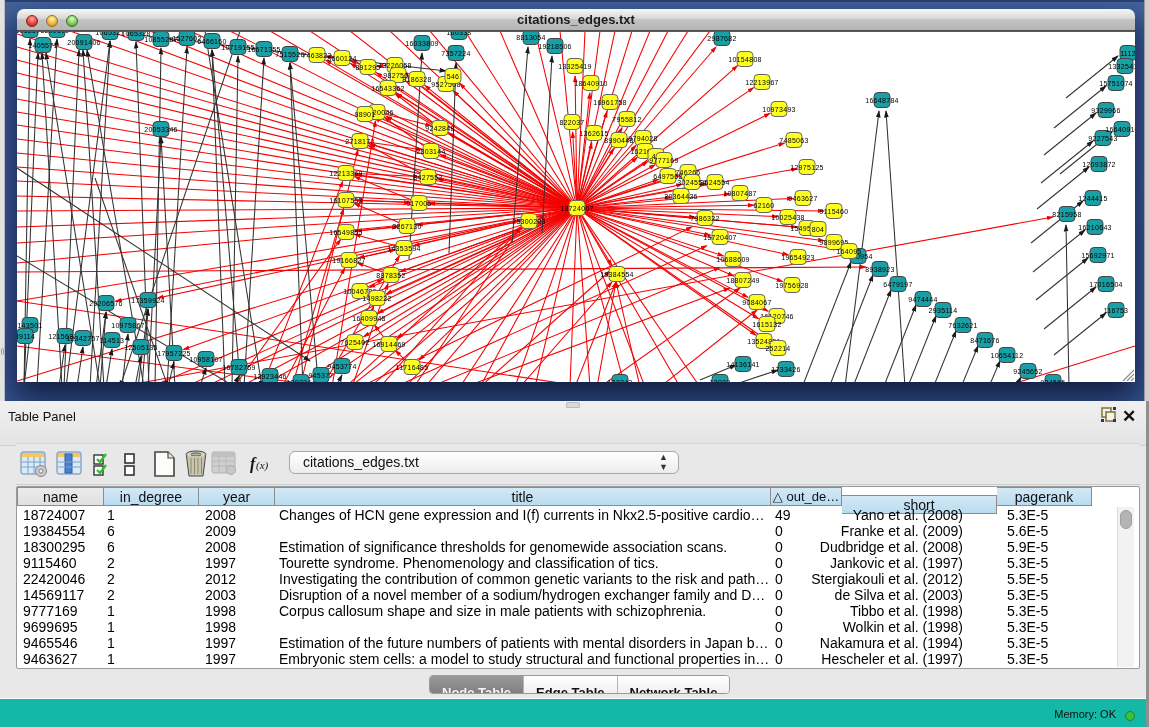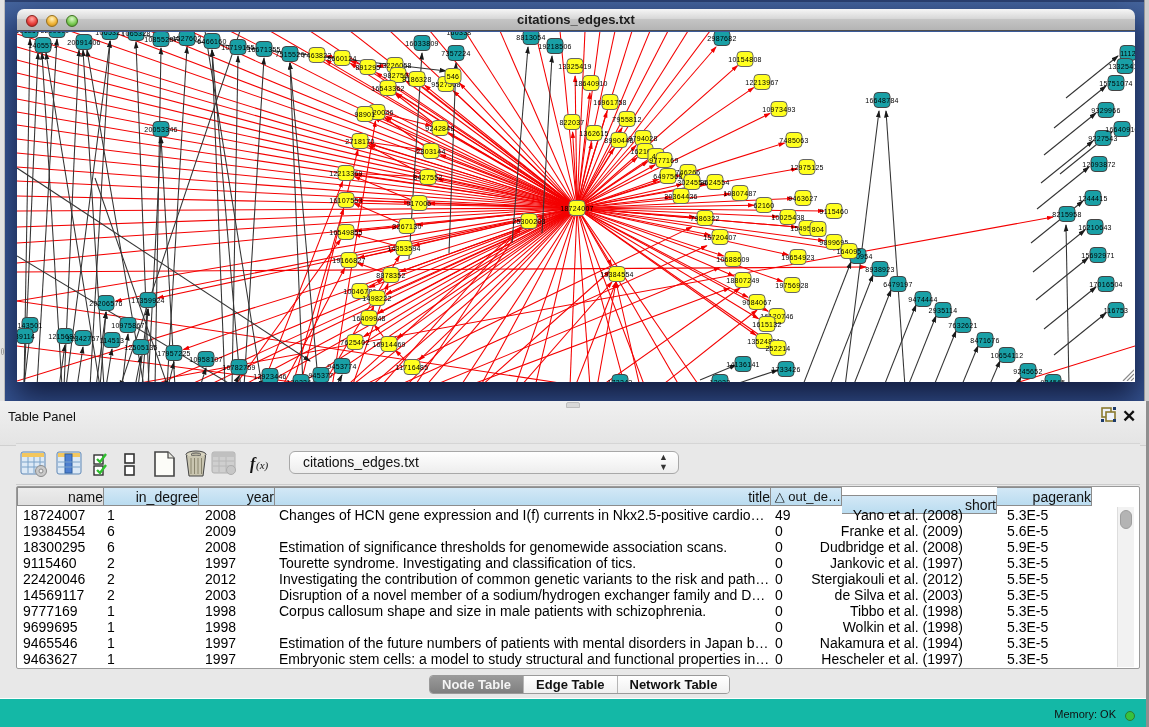--- a/index.html
+++ b/index.html
@@ -30,21 +30,21 @@
 #phead span{position:absolute;left:8px;top:8px;font-size:13px;color:#111;}
 #dimple{position:absolute;left:566px;top:1px;width:14px;height:6px;background:#d8d8d8;border:1px solid #bdbdbd;border-radius:2px 2px 0 0;z-index:3;}
 #pfloat{position:absolute;left:1101px;top:6px;}
 #pclose{position:absolute;left:1122px;top:5px;font-size:17px;font-weight:bold;color:#111;}
 #toolbar{position:absolute;left:16px;top:42px;width:1124px;height:42px;background:#e8e8e8;border-top:1px solid #d5d5d5;border-bottom:1px solid #cccccc;}
 #combo{position:absolute;left:273px;top:7px;width:390px;height:23px;background:linear-gradient(#ffffff,#ededed);border:1px solid #a8a8a8;border-radius:6px;font-size:14px;color:#111;line-height:21px;padding-left:13px;}
 #combo .arr{position:absolute;right:10px;top:0px;font-size:9px;color:#333;line-height:10px;}
 
 #tbl{position:absolute;left:16px;top:85px;width:1124px;height:183px;background:#fff;border:1px solid #9a9a9a;border-radius:2px;}
 #thead{position:absolute;left:0;top:0;width:1100px;height:19px;}
-.th{position:absolute;top:0;height:19px;background:linear-gradient(#d3e8f6,#badcf0);border:1px solid #8c8c8c;border-left:none;font-size:14px;text-align:right;line-height:18px;color:#111;white-space:nowrap;overflow:hidden;}
+.th{position:absolute;top:0;height:19px;background:linear-gradient(#d3e8f6,#badcf0);border:1px solid #8c8c8c;border-left:none;font-size:14px;text-align:center;line-height:18px;color:#111;white-space:nowrap;overflow:hidden;}
 .th0{left:0px;width:87px;background:linear-gradient(#ececec,#e0e0e0);border-left:1px solid #8c8c8c;}
 .th1{left:87px;width:95px;}
 .th2{left:182px;width:76px;}
 .th3{left:258px;width:496px;}
 .th4{left:754px;width:71px;}
 .th5{left:825px;width:155px;margin-top:8px;}
 .th6{left:980px;width:95px;}
 #tbody{position:absolute;left:0;top:20px;width:1100px;height:162px;overflow:hidden;font-size:14px;color:#000;}
 .tr{position:relative;height:16px;line-height:16px;white-space:nowrap;}
 .tr div{position:absolute;top:0;height:16px;overflow:hidden;text-overflow:ellipsis;}
@@ -52,21 +52,21 @@
 .c1{left:90px;width:90px;}
 .c2{left:188px;width:70px;}
 .c3{left:262px;width:492px;}
 .c4{left:758px;width:66px;}
 .c5{left:788px;width:158px;text-align:right;}
 .c6{left:990px;width:85px;}
 #vsb{position:absolute;right:5px;top:20px;width:17px;height:160px;background:#f2f2f2;border-left:1px solid #ddd;}
 #vsb .thumb{position:absolute;left:2px;top:3px;width:12px;height:19px;background:#b4b4b4;border-radius:6px;border:1px solid #9e9e9e;}
 
 #tabs{position:absolute;left:429px;top:274px;height:19px;display:flex;border:1px solid #9a9a9a;border-radius:4px;overflow:hidden;font-size:13px;font-weight:bold;}
-#tabs div{padding:0 12px;line-height:18px;background:linear-gradient(#ffffff,#f0f0f0);color:#111;border-left:1px solid #b5b5b5;}
+#tabs div{padding:8px 12px;line-height:18px;background:linear-gradient(#ffffff,#f0f0f0);color:#111;border-left:1px solid #b5b5b5;}
 #tabs div:first-child{border-left:none;background:linear-gradient(#9a9a9a,#7f7f7f);color:#f4f4f4;}
 #statusbar{position:absolute;left:0;top:297px;width:1149px;height:29px;background:#14b8a6;border-top:1px solid #fdfdfd;}
 #mem{position:absolute;right:33px;top:9px;font-size:11px;color:#111;}
 #memdot{position:absolute;right:14px;top:12px;width:10px;height:10px;border-radius:50%;background:#38c23e;border:1.5px solid #2c7a30;}
 #brstrip{position:absolute;left:1146px;top:401px;width:3px;height:326px;background:#8f8f8f;}
 </style></head>
 <body>
 <div id="stage">
 <div id="mdi">
   <div id="win">
@@ -738,21 +738,21 @@
             <div class="c2">2008</div>
             <div class="c3">Estimation of significance thresholds for genomewide association scans.</div>
             <div class="c4">0</div>
             <div class="c5">Dudbridge et al. (2008)</div>
             <div class="c6">5.9E-5</div>
           </div>
 <div class="tr">
             <div class="c0">9115460</div>
             <div class="c1">2</div>
             <div class="c2">1997</div>
-            <div class="c3">Tourette syndrome. Investigating and classification of tics.</div>
+            <div class="c3">Tourette syndrome. Phenomenology and classification of tics.</div>
             <div class="c4">0</div>
             <div class="c5">Jankovic et al. (1997)</div>
             <div class="c6">5.3E-5</div>
           </div>
 <div class="tr">
             <div class="c0">22420046</div>
             <div class="c1">2</div>
             <div class="c2">2012</div>
             <div class="c3">Investigating the contribution of common genetic variants to the risk and pathogen…</div>
             <div class="c4">0</div>

